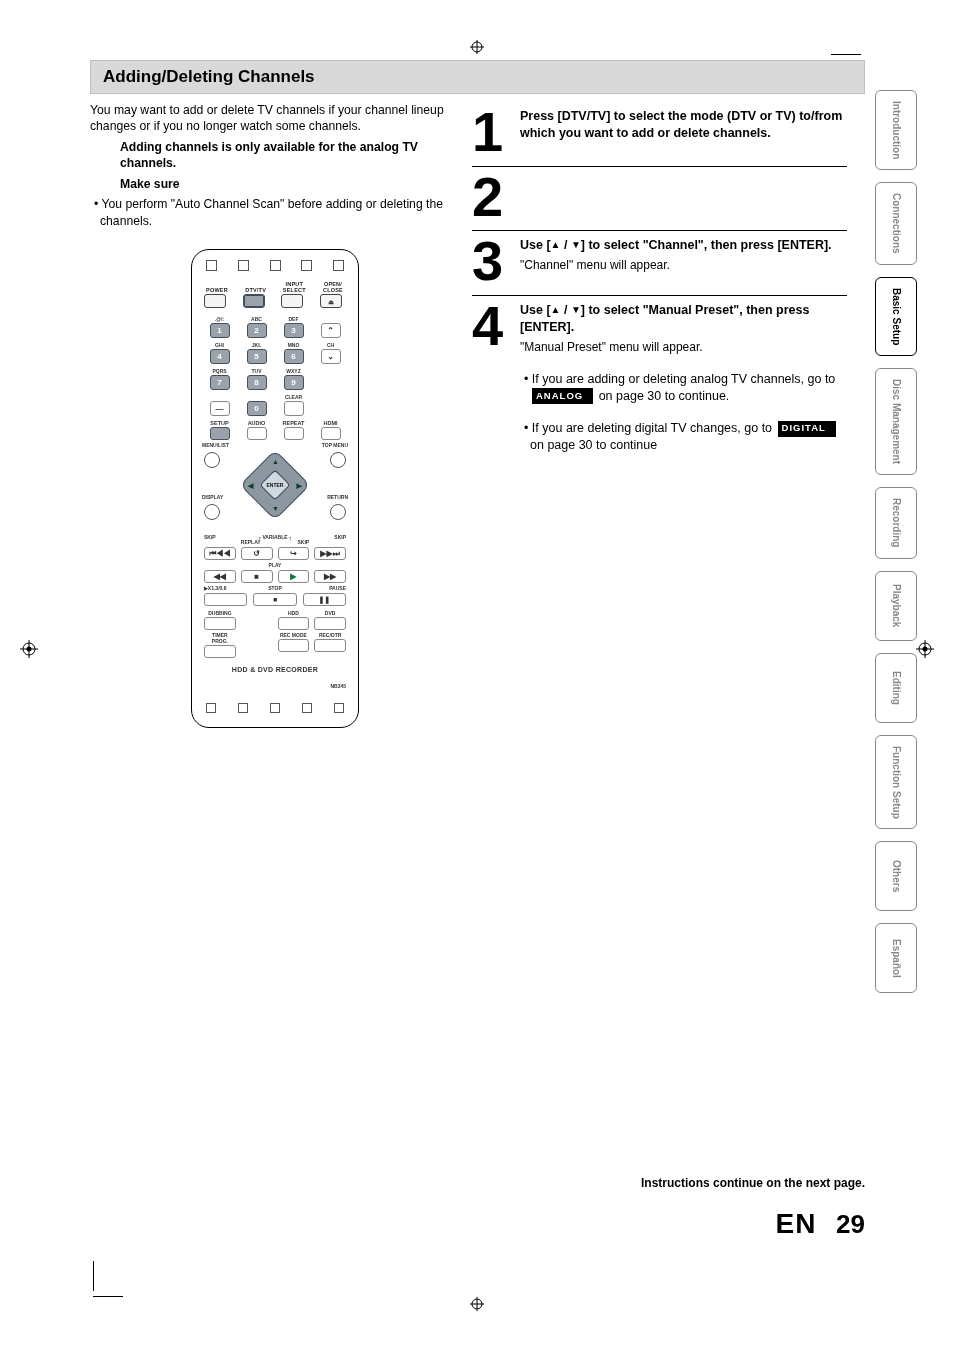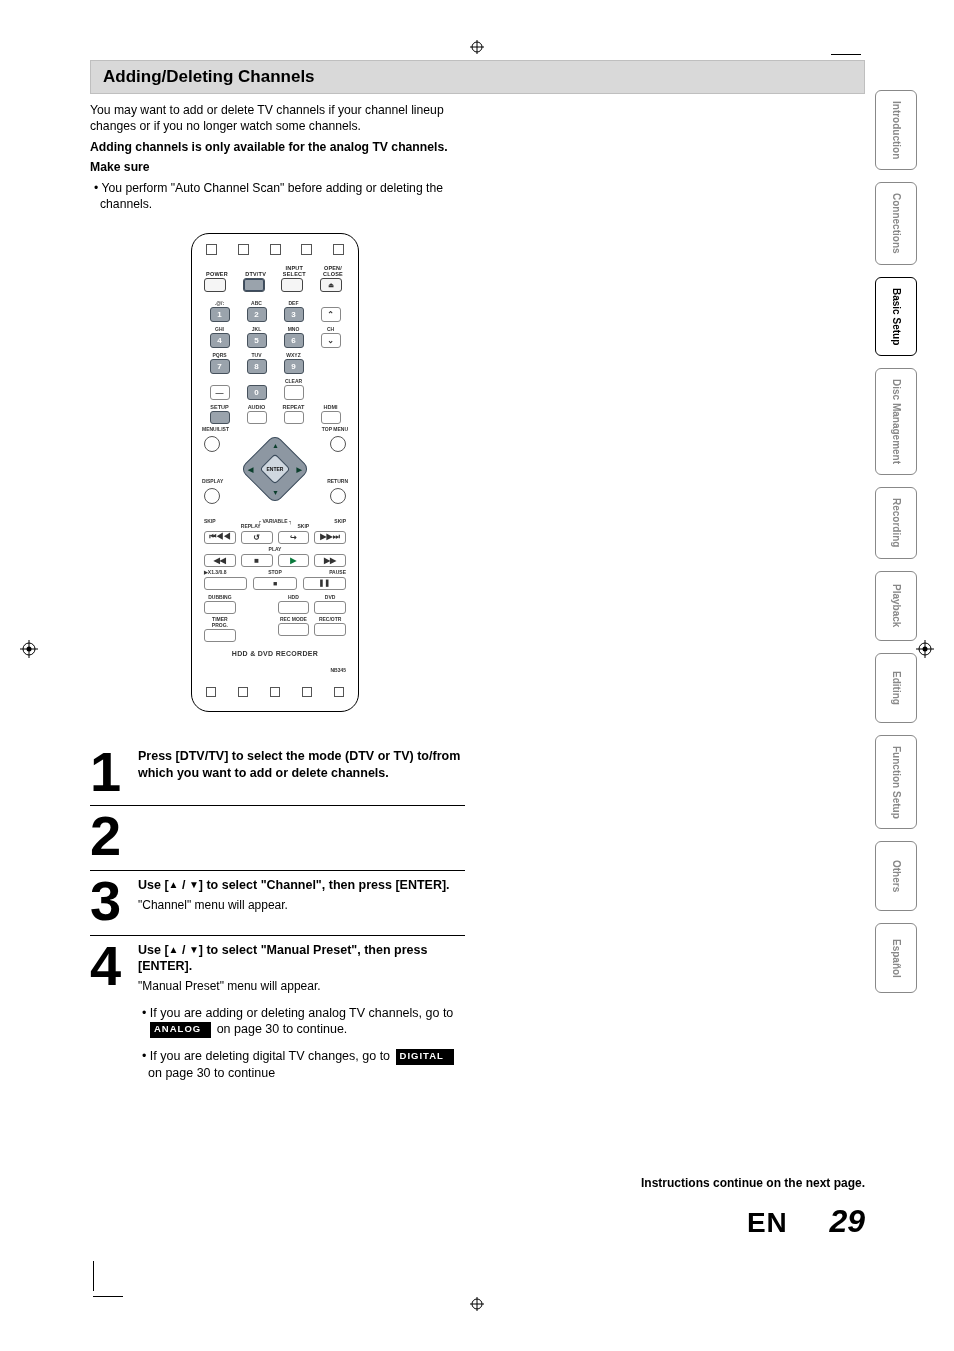--- a/index.html
+++ b/index.html
@@ -53,27 +53,26 @@
     font-weight: bold;
     font-size: 17px;
     margin-bottom: 8px;
   }
   .intro-col {
     width: 360px;
     font-size: 12.2px;
     line-height: 1.35;
   }
   .intro-col p { margin-bottom: 4px; }
-  .intro-col .bold { font-weight: bold; }
+  .intro-col .bold { font-weight: bold; margin-left: 30px; }
   .intro-col .bullet { padding-left: 10px; text-indent: -6px; }
 
   .two-col {
     display: flex;
-    gap: 30px;
-    flex-direction: column;
+    gap: 12px;
   }
   .left-col { width: 370px; }
   .right-col { width: 375px; }
 
   .steps { margin-top: 0; }
   .step {
     display: flex;
     border-bottom: 1.5px solid #000;
     padding: 6px 0 10px 0;
     gap: 8px;
@@ -86,21 +85,21 @@
     width: 40px;
     flex-shrink: 0;
   }
   .step-body {
     font-size: 12.5px;
     line-height: 1.35;
   }
   .step-body .strong { font-weight: bold; }
   .step-body p { margin-bottom: 3px; }
   .step-body .sub { font-size: 12px; }
-  .step-body .li { padding-left: 10px; text-indent: -6px; margin-top: 10px; }
+  .step-body .li { padding-left: 10px; text-indent: -6px; margin-top: 16px; }
   .arrow { font-size: 10px; vertical-align: 1px; }
   .badge {
     display: inline-block;
     background: #000;
     color: #fff;
     font-size: 9.5px;
     font-weight: bold;
     letter-spacing: 1px;
     padding: 1.5px 10px;
     vertical-align: 1px;
@@ -115,21 +114,21 @@
     font-size: 12px;
   }
   .page-foot {
     position: absolute;
     right: 0;
     bottom: 20px;
     font-weight: 900;
     font-size: 20px;
   }
   .page-foot .en { font-size: 28px; letter-spacing: 1px; }
-  .page-foot .num { font-size: 32px; margin-left: 36px; font-style: italic; }
+  .page-foot .num { font-size: 26px; margin-left: 14px; }
 
   .tabs {
     position: absolute;
     right: -52px;
     top: 30px;
     width: 42px;
     display: flex;
     flex-direction: column;
     gap: 12px;
   }

